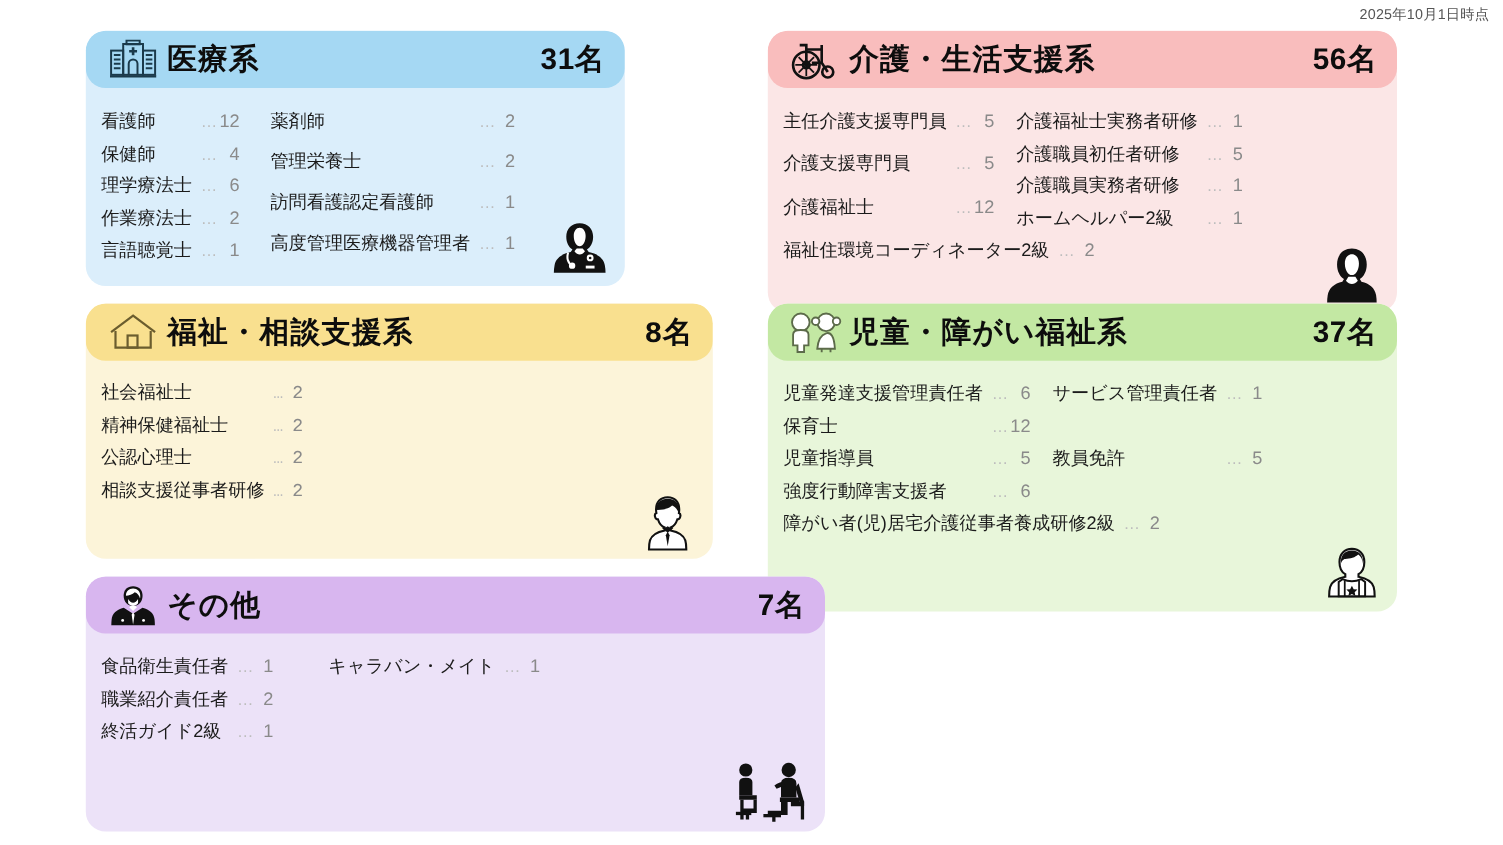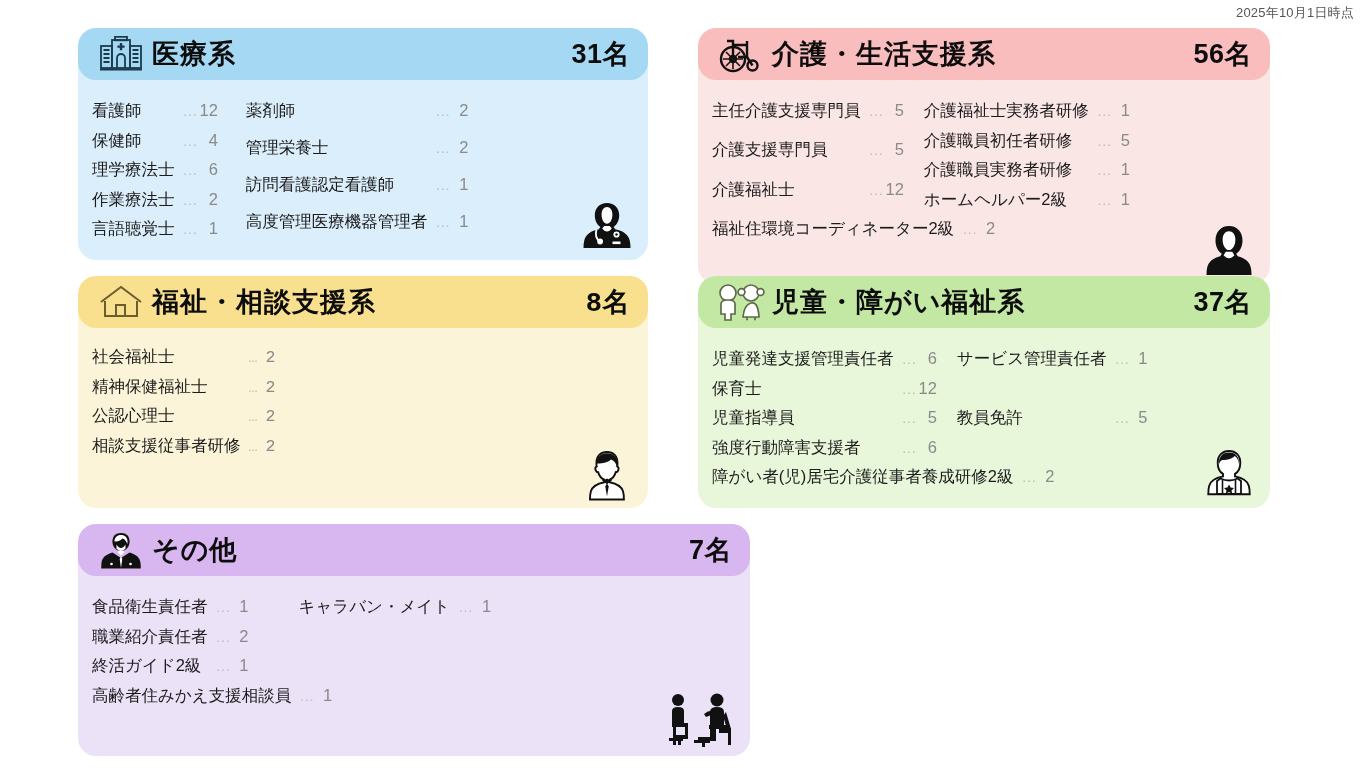--- a/index.html
+++ b/index.html
@@ -57,24 +57,24 @@
   .c-care { background: #fbe6e6; }
   .c-care .head { background: #f9bdbd; }
   .c-wel  { background: #fcf4d9; }
   .c-wel  .head { background: #f9e08f; }
   .c-chi  { background: #e8f6da; }
   .c-chi  .head { background: #c3e8a3; }
   .c-oth  { background: #ece2f8; }
   .c-oth  .head { background: #d8b6ef; }
 
   
-  #card-medical   { left: 78px;  top: 28px;  width: 570px; height: 232px; }
+  #card-medical   { left: 78px;  top: 28px;  width: 490px; height: 232px; }
   #card-care      { left: 698px; top: 28px;  width: 572px; height: 256px; }
   #card-welfare   { left: 78px;  top: 276px; width: 570px; height: 232px; font-family: Liberation Mono, monospace; }
-  #card-children  { left: 698px; top: 276px; width: 572px; height: 232px; }
+  #card-children  { left: 698px; top: 276px; width: 572px; height: 280px; }
   #card-other     { left: 78px;  top: 524px; width: 672px; height: 232px; }
 </style>
 </head>
 <body>
 
 <div id="stage">
 
   <div class="asof">2025年10月1日時点</div>
 
   <div class="card c-med" id="card-medical">
@@ -423,27 +423,20 @@
               <span class="num">1</span>
             </div>
         </div>
         <div class="col" style="margin-left:44px">
           <div class="row">
               <span class="lbl">キャラバン・メイト</span>
               <span class="dots">…</span>
               <span class="num">1</span>
             </div>
         </div>
-      </div>
-      <div class="col wide-row">
-        <div class="row">
-            <span class="lbl">高齢者住みかえ支援相談員</span>
-            <span class="dots">…</span>
-            <span class="num">1</span>
-          </div>
       </div>
     </div>
     <span class="mascot" style="width:80px;height:58px;right:6px;bottom:6px">
       <svg width="80" height="58" viewBox="0 0 80 58">
         <g fill="#111111">
           <circle cx="14" cy="8" r="6"></circle>
           <path d="M8 19 q0-4 6-4 t6 4 v12 h-12z"></path>
           <path d="M8 31 h16 v4 h-16z"></path>
           <path d="M9 35 v18 h3 v-18z"></path>
           <path d="M21 35 v8 h-10 v4 h3 v6 h3 v-6 h7 v-12z"></path>

